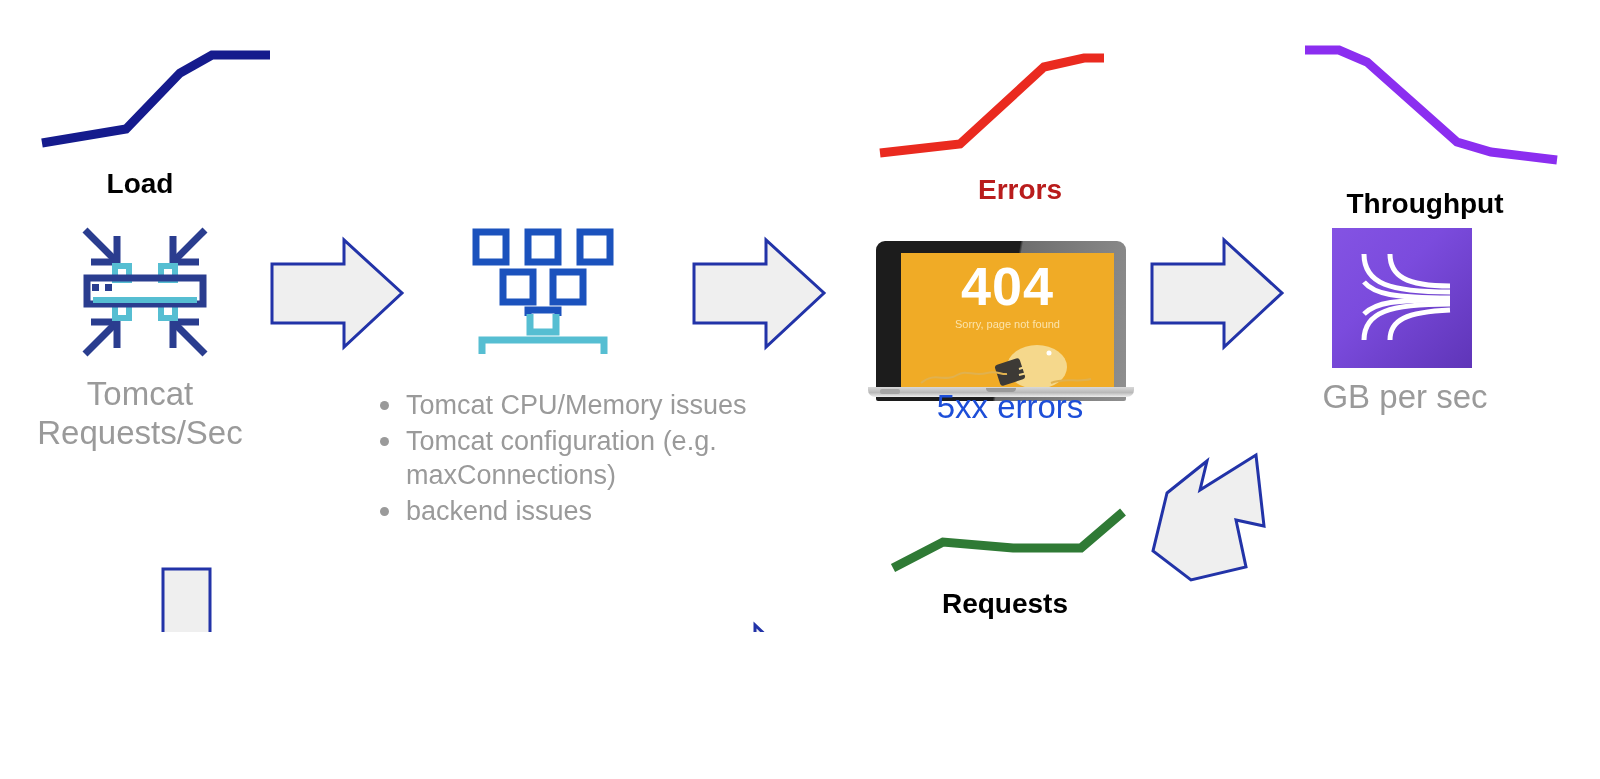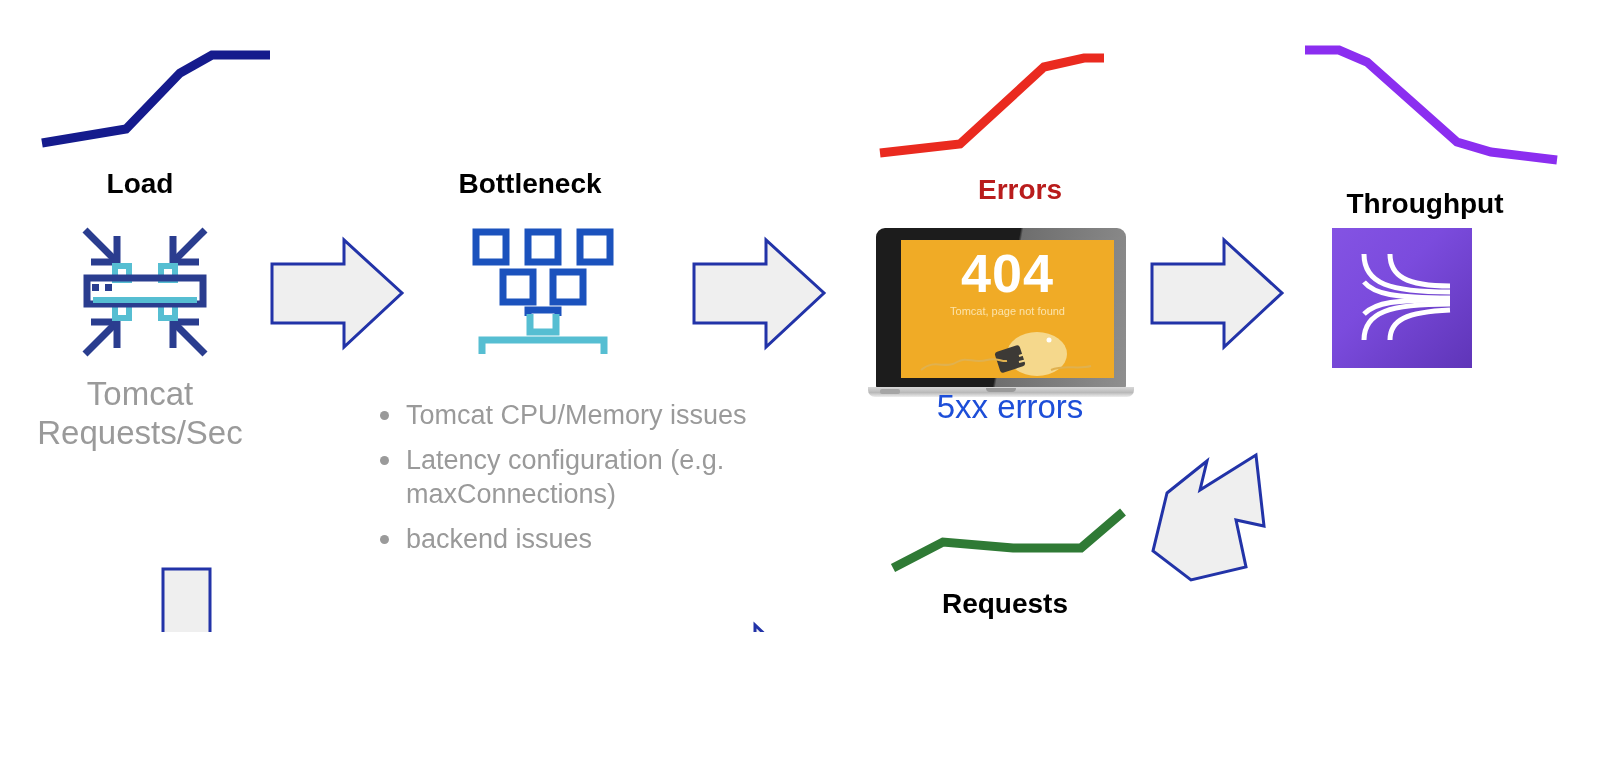--- a/index.html
+++ b/index.html
@@ -49,40 +49,40 @@
     font-size: 27px;
     line-height: 1.28;
     color: #9a9a9a;
     margin: 0;
     padding: 0;
     list-style: none;
   }
   .bullets li {
     position: relative;
     padding-left: 34px;
-    margin: 10px 0 1px 0;
+    margin: 0 0 1px 0;
   }
   .bullets li::before {
     content: "";
     position: absolute;
     left: 8px;
     top: 13px;
     width: 9px;
     height: 9px;
     border-radius: 50%;
     background: #9a9a9a;
   }
 
   svg { display: block; overflow: visible; }
 
   
   .laptop-wrap { position: absolute; }
   .laptop-body {
     position: absolute;
-    left: 8px; top: 0;
+    left: 8px; top: 13px;
     width: 250px; height: 160px;
     background: linear-gradient(100deg,#1c1c1c 0%, #1c1c1c 52%, #6e6e6e 53%, #8f8f8f 100%);
     border-radius: 9px 9px 2px 2px;
     box-sizing: border-box;
     padding: 12px 12px 10px 25px;
   }
   .laptop-screen {
     width: 100%; height: 100%;
     background: #f0ab26;
     position: relative;
@@ -177,58 +177,57 @@
     <line x1="18" y1="78" x2="122" y2="78" stroke="#56bed2" stroke-width="6"></line>
   </svg>
 
   <div class="abs caption" style="left:10px; top:375px; width:260px;">Tomcat
 Requests/Sec</div>
 
   <svg class="abs" style="left:268px; top:236px;" width="140" height="115" viewBox="0 0 140 115">
     <polygon points="4,28 76,28 76,4 134,57 76,111 76,87 4,87" fill="#efefef" stroke="#2233a8" stroke-width="3"></polygon>
   </svg>
 
-  <div class="abs stage-title" style="left:420px; top:170px; width:220px;">Bottleneck</div>
 
   <svg class="abs" style="left:472px; top:228px;" width="145" height="130" viewBox="0 0 145 130">
     <g fill="none" stroke="#1b52bd" stroke-width="7">
       <rect x="4" y="4" width="30" height="30"></rect>
       <rect x="56" y="4" width="30" height="30"></rect>
       <rect x="108" y="4" width="30" height="30"></rect>
       <rect x="31" y="44" width="30" height="30"></rect>
       <rect x="81" y="44" width="30" height="30"></rect>
     </g>
 
     <polyline points="56,88 56,82 86,82 86,88" fill="none" stroke="#1b52bd" stroke-width="7"></polyline>
     <polyline points="58,86 58,104 84,104 84,86" fill="none" stroke="#56bed2" stroke-width="7"></polyline>
 
     <polyline points="10,126 10,112 132,112 132,126" fill="none" stroke="#56bed2" stroke-width="7"></polyline>
   </svg>
 
   <ul class="bullets" style="position:absolute; left:372px; top:388px; width:390px;">
     <li>Tomcat CPU/Memory issues</li>
-    <li>Latency configuration (e.g. maxConnections)</li>
+    <li>Tomcat configuration (e.g. maxConnections)</li>
     <li>backend issues</li>
   </ul>
 
   <svg class="abs" style="left:690px; top:236px;" width="140" height="115" viewBox="0 0 140 115">
     <polygon points="4,28 76,28 76,4 134,57 76,111 76,87 4,87" fill="#efefef" stroke="#2233a8" stroke-width="3"></polygon>
   </svg>
 
   <svg class="abs" style="left:872px; top:40px;" width="235" height="125" viewBox="0 0 235 125">
     <polyline points="8,113 88,104 172,27 212,18 232,18" fill="none" stroke="#ea2a1f" stroke-width="9" stroke-linecap="butt" stroke-linejoin="miter"></polyline>
   </svg>
 
   <div class="abs stage-title error-color" style="left:910px; top:176px; width:220px;">Errors</div>
 
   <div class="laptop-wrap" style="left:868px; top:228px; width:266px; height:170px;">
     <div class="laptop-body">
       <div class="laptop-screen">
         <div class="code404">404</div>
-        <div class="sorry-text">Tomcat, page not found</div>
+        <div class="sorry-text">Sorry, page not found</div>
         <svg class="abs" style="left:0; bottom:0;" width="226" height="60" viewBox="0 0 226 60">
           <ellipse cx="136" cy="36" rx="30" ry="22" fill="#f5d88c"></ellipse>
           <circle cx="148" cy="22" r="2.5" fill="#ffffff"></circle>
           <rect x="96" y="30" width="26" height="22" rx="3" fill="#3d3a36" transform="rotate(-18 109 41)"></rect>
           <path d="M118 38 L130 34 M118 44 L130 41" stroke="#f5d88c" stroke-width="2" fill="none"></path>
           <path d="M20 52 C34 40 44 52 56 44 C66 38 72 46 86 42 C96 39 100 44 106 43" stroke="#e0b14f" stroke-width="2" fill="none"></path>
           <path d="M150 52 C164 46 176 52 190 48" stroke="#e0b14f" stroke-width="2" fill="none"></path>
         </svg>
       </div>
     </div>
@@ -255,20 +254,21 @@
         <path d="M32 26 C32 56 58 64 118 64"></path>
         <path d="M58 26 C58 48 74 58 118 58"></path>
         <path d="M32 54 C42 66 62 70 118 70"></path>
         <path d="M32 112 C32 84 58 76 118 76"></path>
         <path d="M58 112 C58 92 74 84 118 82"></path>
         <path d="M32 86 C44 74 62 72 118 72"></path>
       </g>
     </svg>
   </div>
 
+  <div class="abs caption" style="left:1275px; top:378px; width:260px;">GB per sec</div>
 
   <svg class="abs" style="left:155px; top:555px;" width="680" height="190" viewBox="0 0 680 190">
     <path d="M8 14 L55 14 L55 100 L600 100 L600 70 L660 127 L600 185 L600 155 L60 155
          C28 155 8 136 8 108 Z" fill="#efefef" stroke="#2233a8" stroke-width="3" stroke-linejoin="miter"></path>
   </svg>
 
   <svg class="abs" style="left:885px; top:490px;" width="245" height="85" viewBox="0 0 245 85">
     <polyline points="8,78 58,52 128,58 196,58 238,22" fill="none" stroke="#2f7a35" stroke-width="9" stroke-linecap="butt" stroke-linejoin="miter"></polyline>
   </svg>
 

